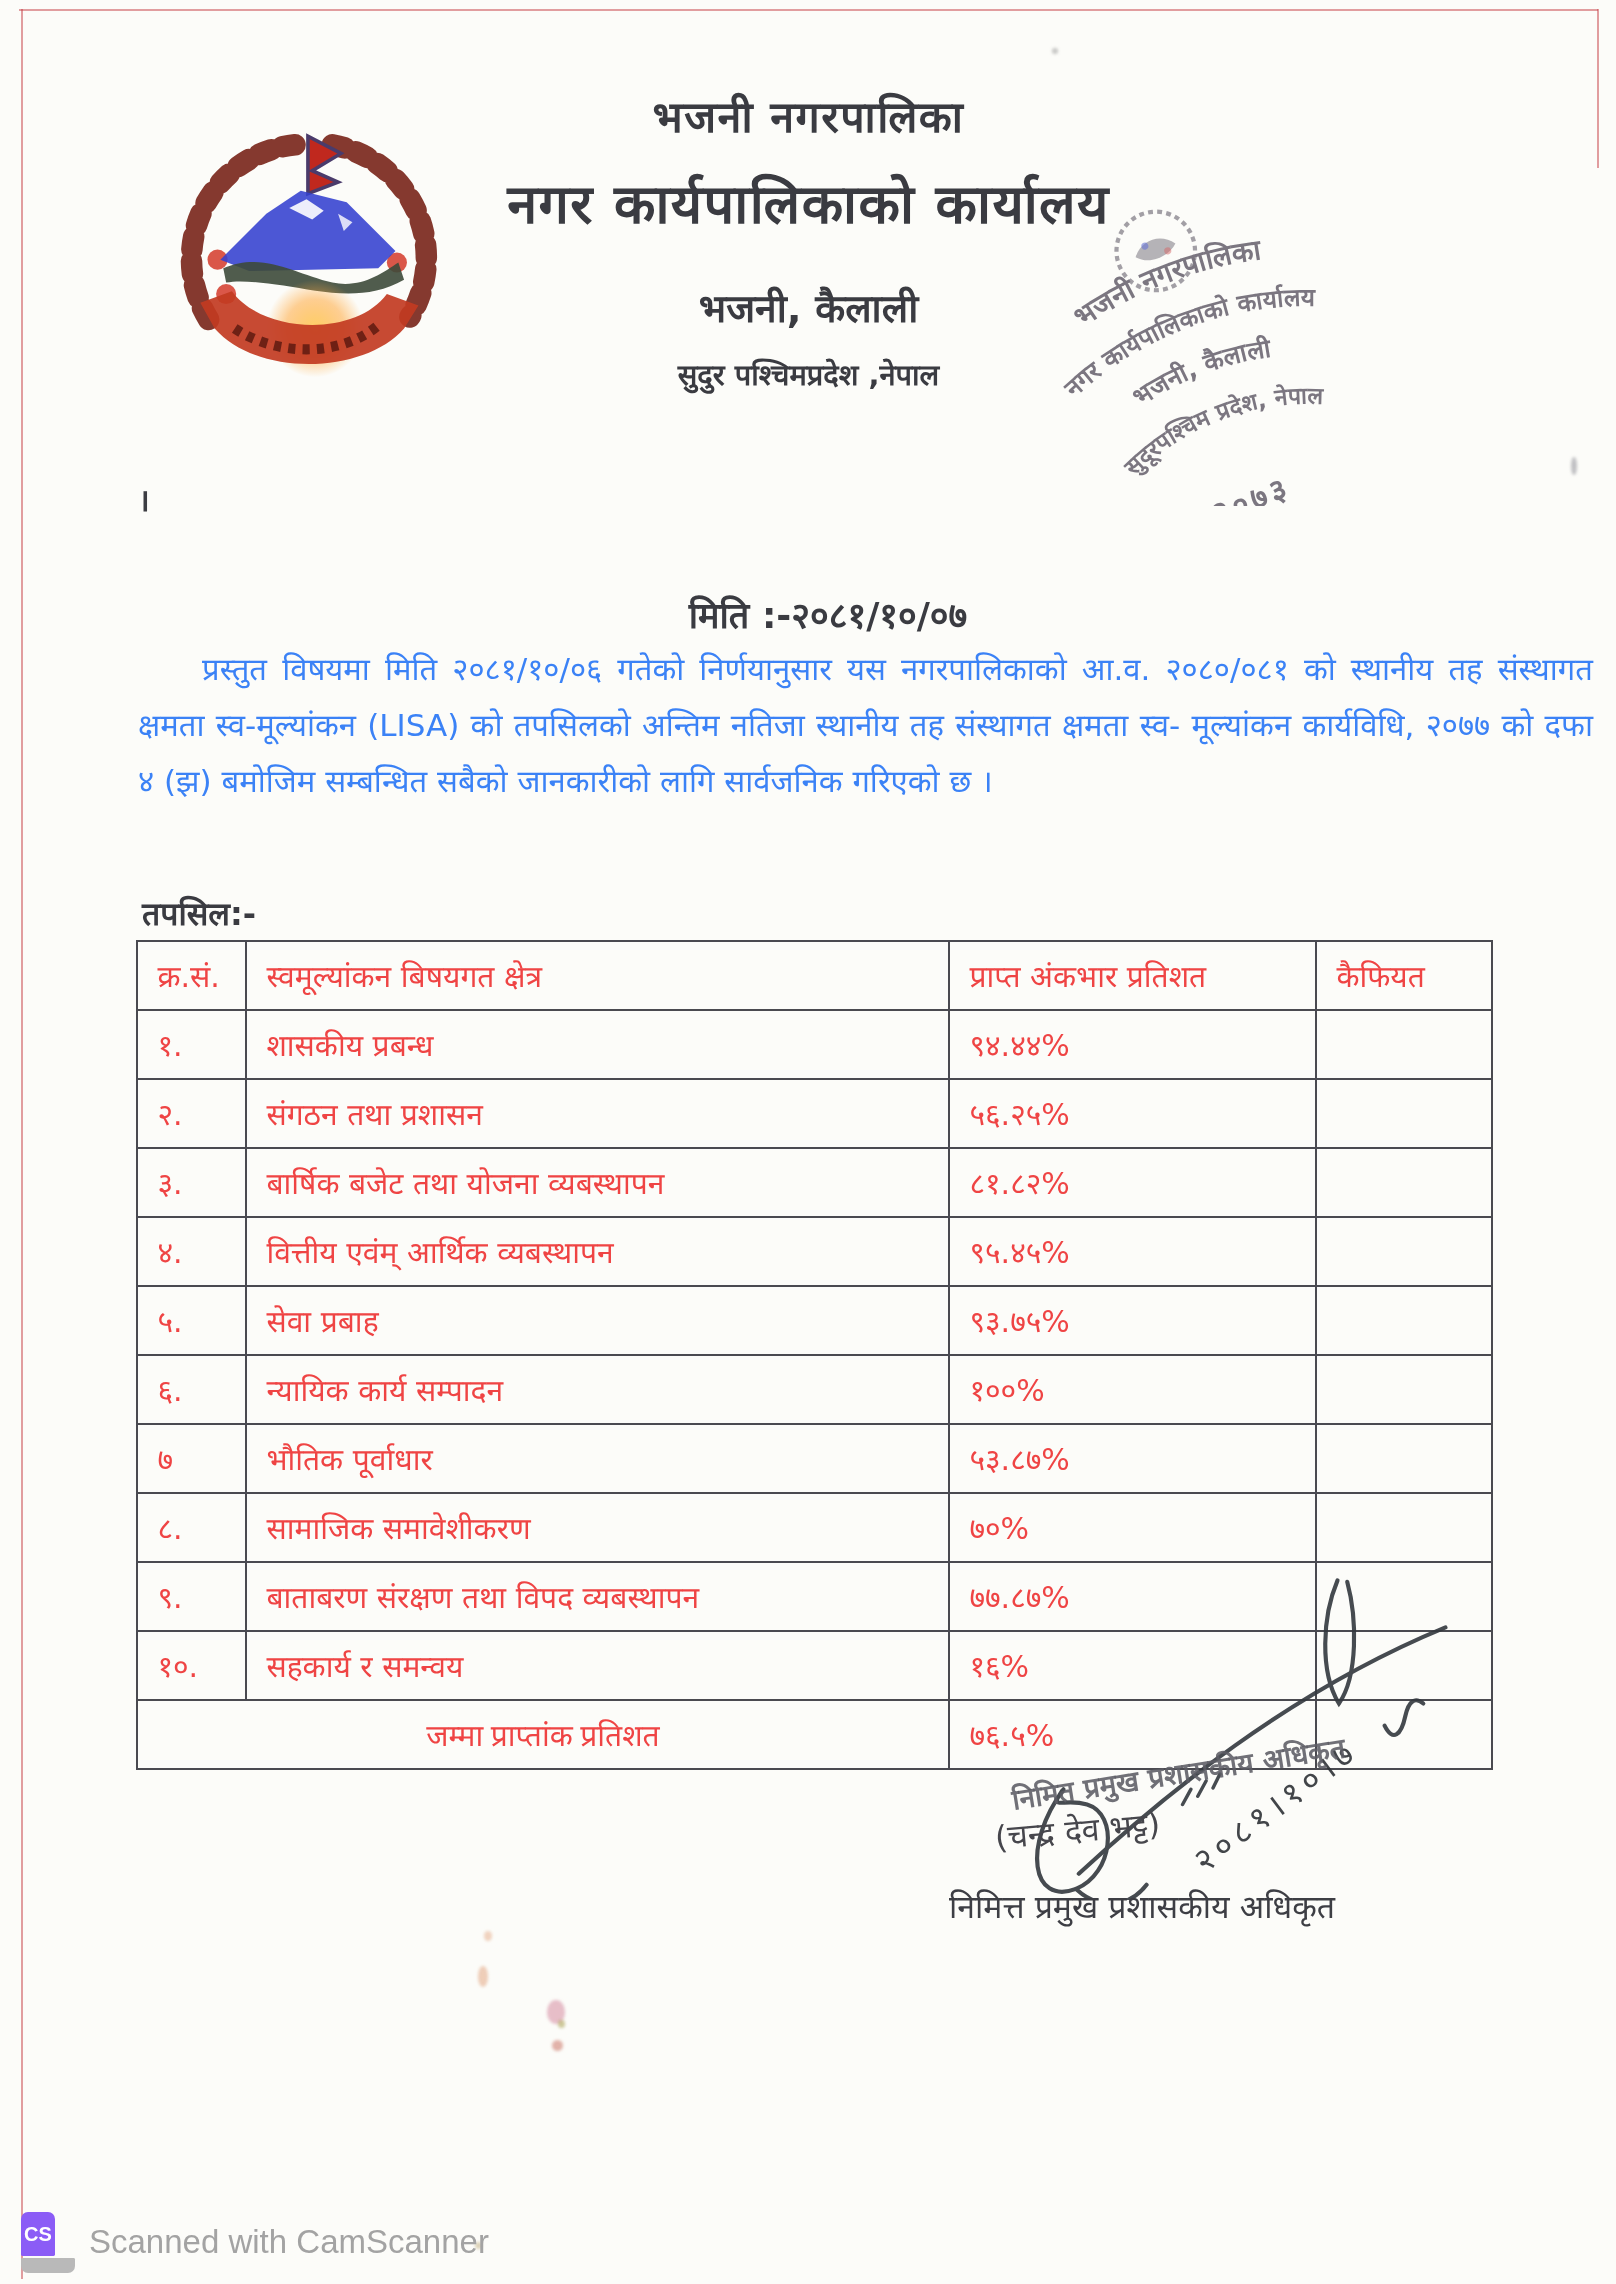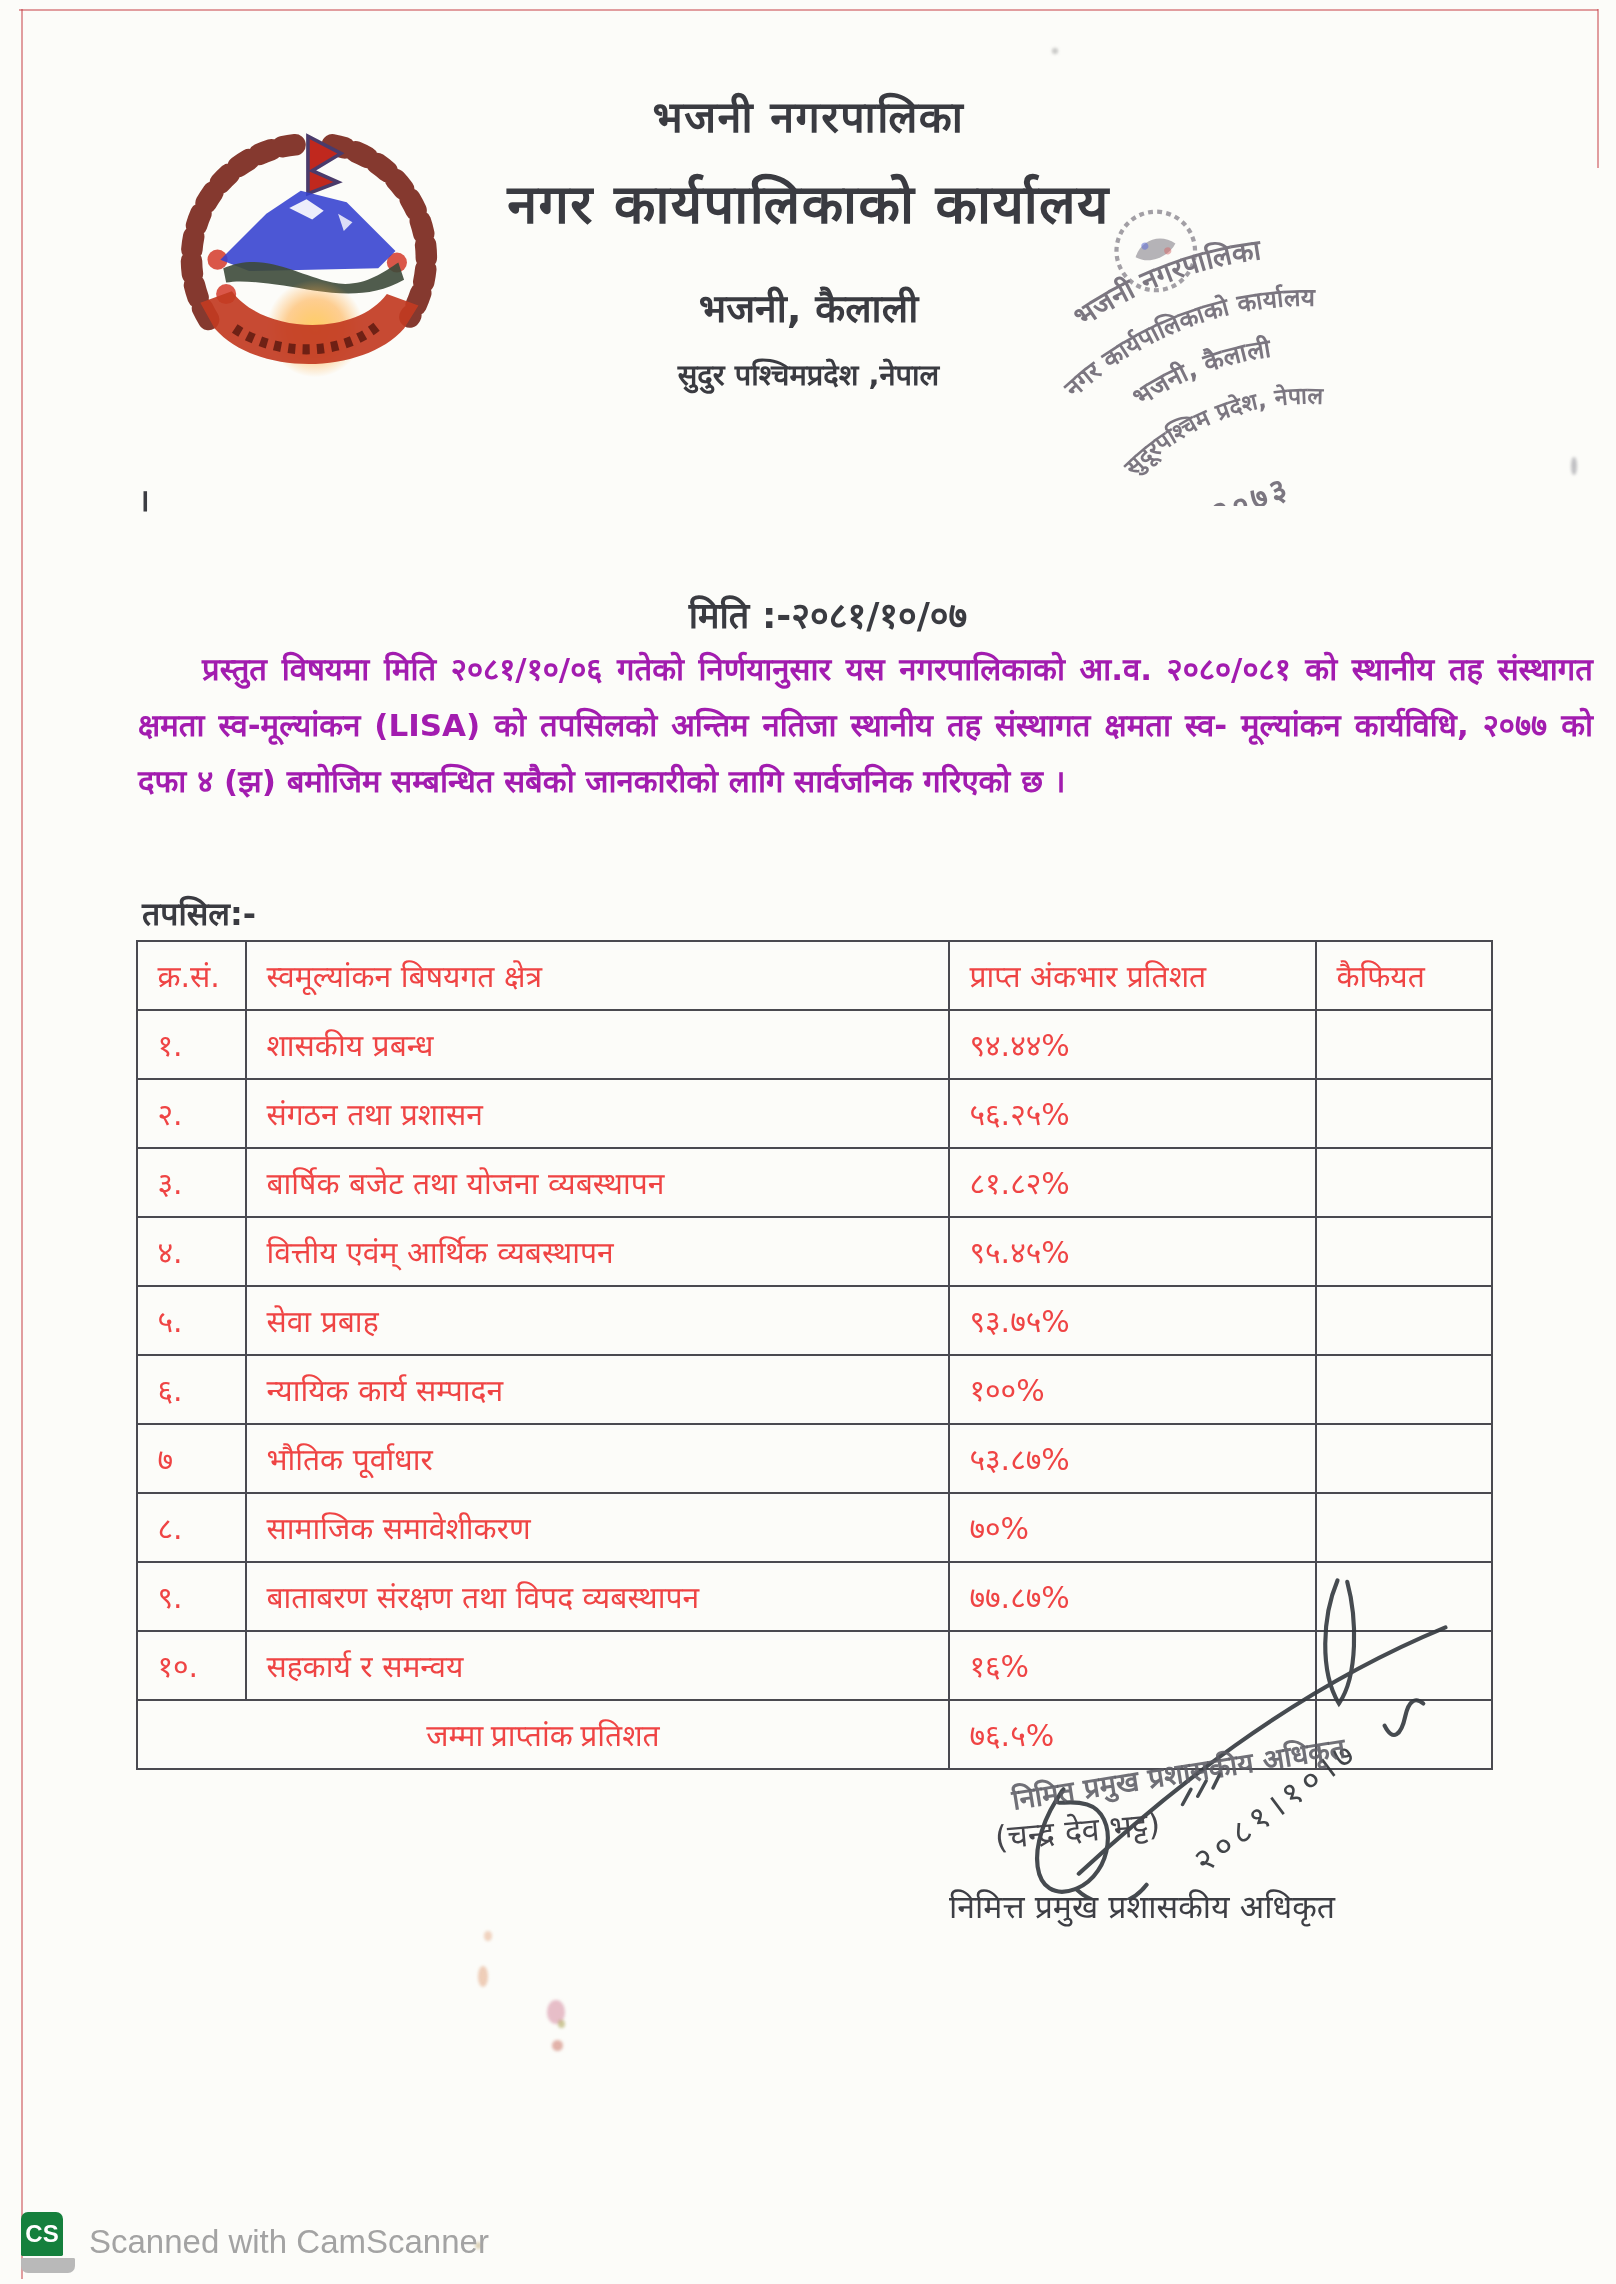--- a/index.html
+++ b/index.html
@@ -17,21 +17,21 @@
   .hline{left:0;right:0;text-align:center;font-weight:bold;color:#3a3b41;}
   .h1{top:86px;font-size:43px;letter-spacing:1.4px;}
   .h2{top:165px;font-size:54px;letter-spacing:1.4px;}
   .h3{top:280px;font-size:39px;}
   .h4{top:354px;font-size:29px;}
   
   .subject{left:138px;top:478px;width:1460px;font-size:31px;font-weight:bold;color:#3c3d43;
     display:flex;justify-content:space-between;}
   .dateline{left:42px;right:3px;top:590px;text-align:center;font-size:36px;font-weight:bold;color:#3a3b41;}
   .bodypara{left:138px;top:642px;width:1455px;font-size:31px;line-height:1.8;
-    text-align:justify;text-indent:64px;color:#a21caf;font-weight:bold;}
+    text-align:justify;text-indent:64px;color:#3b82f6;}
   .tapasil{left:142px;top:891px;font-size:32px;font-weight:bold;color:#3a3b41;}
   
   table.main{position:absolute;left:136px;top:940px;width:1355px;border-collapse:collapse;
     table-layout:fixed;font-size:30px;color:#ef4444;}
   table.main td,table.main th{border:2.1px solid #4a4a50;padding:0 0 0 19.4px;text-align:left;
     font-weight:normal;vertical-align:middle;overflow:hidden;white-space:nowrap;}
   table.main tr{height:69px;}
   tr.hdr{height:73px;}
   tr.total{height:82px;}
   tr.total td.lbl{text-align:center;padding-left:0;font-family:Liberation Serif, serif;}
@@ -39,22 +39,22 @@
   
   .stamp-svg{left:955px;top:201px;width:491px;height:305px;pointer-events:none;}
   .sig-svg{left:997px;top:1561px;width:533px;height:339px;}
   .slant-stamp{left:1012px;top:1780px;width:540px;font-size:28px;font-weight:bold;
     color:rgba(92,92,100,.88);transform:rotate(-9deg);transform-origin:left center;white-space:nowrap;}
   .sig-name{left:995px;top:1815px;font-size:32px;color:#46464c;transform:rotate(-5deg);
     transform-origin:left center;white-space:nowrap;}
   .printed-title{left:886px;top:1884px;width:512px;text-align:center;font-size:32px;color:#3d3e44;}
   
   .cs-badge{left:21px;top:2212px;width:54px;height:61px;}
-  .cs-top{position:absolute;left:0;top:0;width:42px;height:44px;background:#15803d;
-    border-radius:7px 7px 1.4px 1.4px;color:#ffffff;font-weight:bold;font-size:24px;
+  .cs-top{position:absolute;left:0;top:0;width:34px;height:44px;background:#8b5cf6;
+    border-radius:7px 7px 1.4px 1.4px;color:#ffffff;font-weight:bold;font-size:20px;
     display:flex;align-items:center;justify-content:center;font-family:"Liberation Sans",sans-serif;}
   .cs-bottom{position:absolute;left:0;top:46px;width:54px;height:15px;background:#b9b9b9;
     border-radius:1.4px 1.4px 7px 7px;}
   .cs-text{left:89px;top:2223px;font-size:33px;color:#a3a3a3;font-family:"Liberation Sans",sans-serif;}
 </style>
 </head>
 <body>
 
 <div class="edge-line" style="left:19.4px;top:9px;width:1579px;height:2.1px;"></div>
 <div class="edge-line" style="left:21px;top:9px;width:2.1px;height:2270px;"></div>

